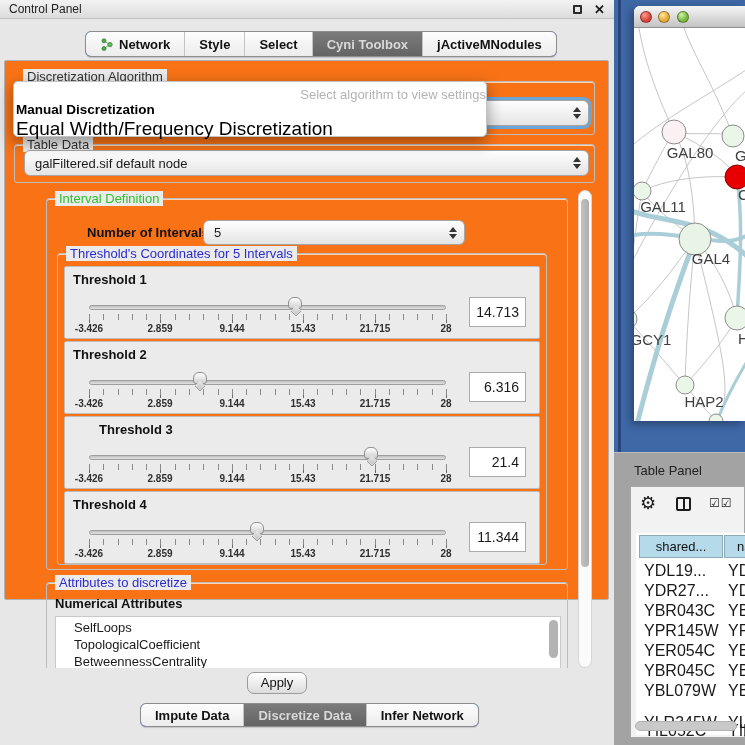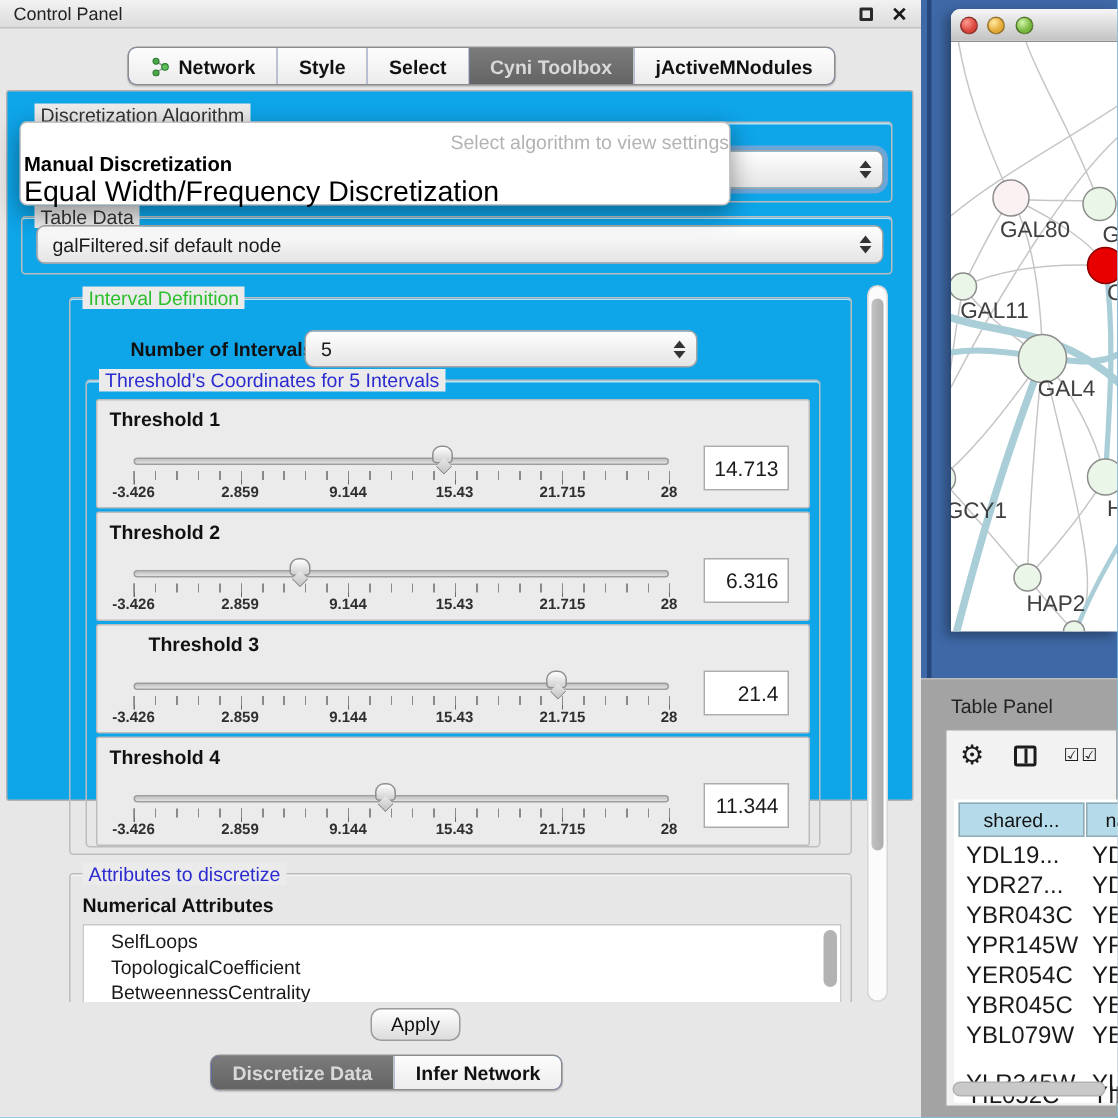--- a/index.html
+++ b/index.html
@@ -16,22 +16,22 @@
   .close-ic { font-size:13px; font-weight:bold; color:#1a1a1a; line-height:1; }
 
   
   .seg { position:absolute; display:flex; height:26px; border:1px solid #8d8d8d; border-radius:6px;
     overflow:hidden; background:#1d4ed8; box-shadow:0 1px 1px rgba(0,0,0,.15); }
   .seg .tab { display:flex; align-items:center; gap:6px; padding:0 14px; font-size:13px; font-weight:700;
     color:#111; background:linear-gradient(#fdfdfd,#ececec); border-right:1px solid #c3c3c3; white-space:nowrap; }
   .seg .tab:last-child { border-right:none; }
   .seg .tab.sel { background:linear-gradient(#7b7b7b, var(--tab-selected-bg)); color:var(--tab-selected-fg); }
 
-  .main-panel { position:absolute; left:4px; top:60px; width:605px; height:474px;
-    background:#0ea5e9; border:1px solid #b2b2b2; border-radius:2px;padding-left:20px; }
+  .main-panel { position:absolute; left:4px; top:60px; width:605px; height:540px;
+    background:#f97316; border:1px solid #b2b2b2; border-radius:2px;padding-left:20px; }
 
   .group { position:absolute; border:1px solid #bdbdbd; border-radius:3px;
     box-shadow:inset 0 1px 0 rgba(255,255,255,.7); }
   .group > .gtitle { position:absolute; top:-8px; left:8px; background:#ebebeb; padding:0 4px;
     font-size:13px; color:#333; white-space:nowrap; }
   .gtitle.green { color:var(--group-green); }
   .gtitle.blue  { color:var(--group-blue); }
 
   .combo { position:absolute; height:26px; background:linear-gradient(#ffffff,#e4e4e4);
     border:1px solid #a5a5a5; border-radius:6px; display:flex; align-items:center;
@@ -271,20 +271,23 @@
     </div>
 
     <div class="vscroll">
         <div class="thumb"></div>
       </div>
 
     <div class="apply-btn">Apply</div>
   </div>
 
   <div class="seg" style="left:140px; top:703px; height:24px;">
+    <div class="tab" style="font-weight:700;">
+        <span>Impute Data</span>
+      </div>
     <div class="tab sel">
         <span>Discretize Data</span>
       </div>
     <div class="tab">
         <span>Infer Network</span>
       </div>
   </div>
 </div>
 
 <div class="popup">

